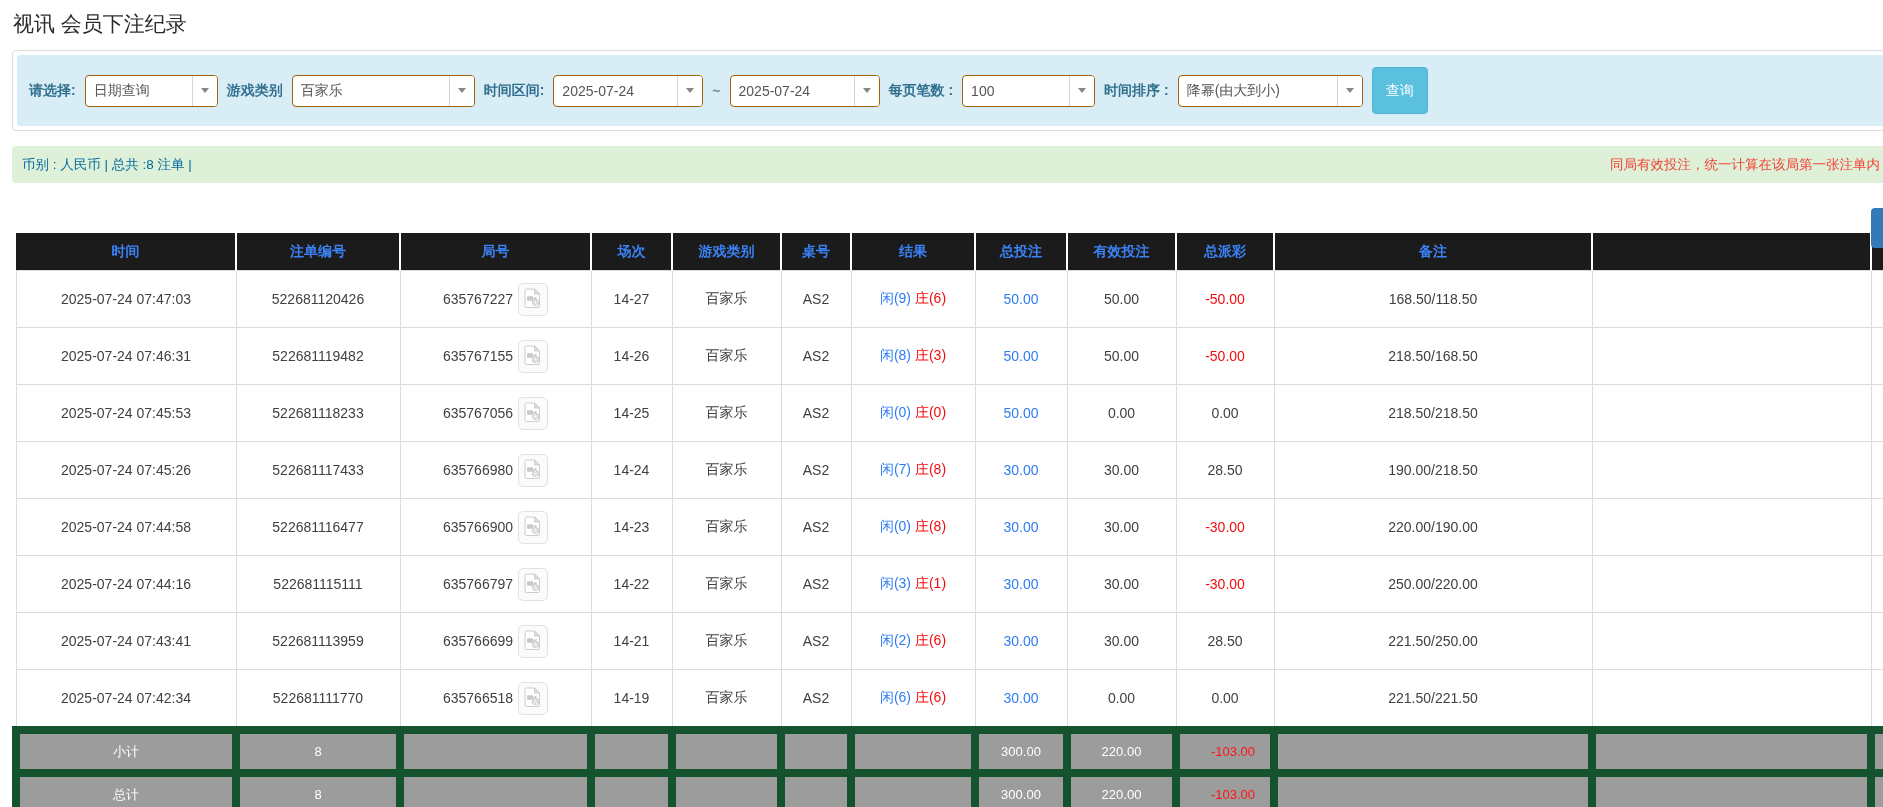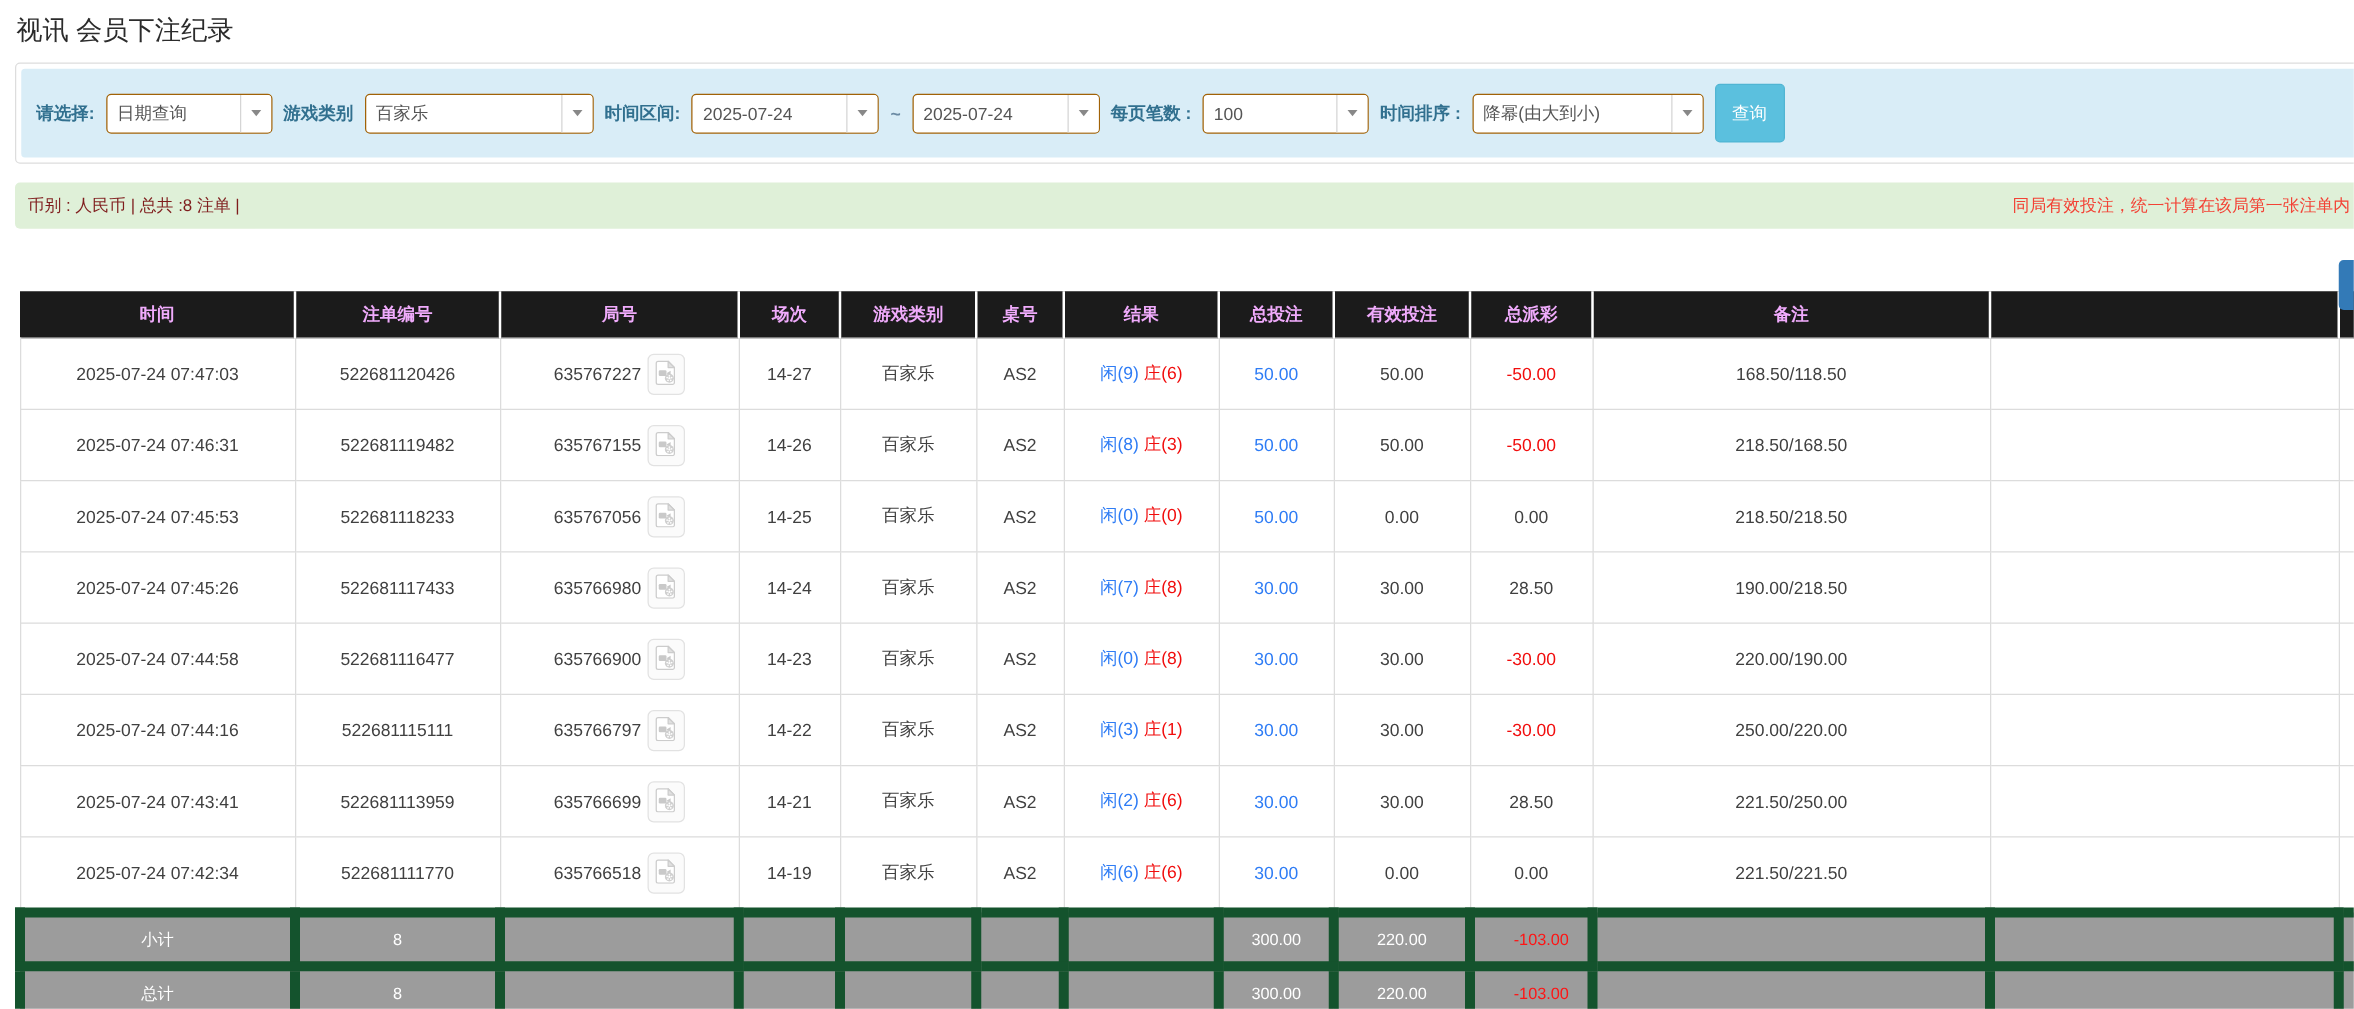--- a/index.html
+++ b/index.html
@@ -14,28 +14,28 @@
   .filterbar{display:flex;align-items:center;gap:9px;background:#d9edf7;border-radius:3px;padding:12px 12px;}
   .flabel{font-size:14px;font-weight:bold;color:#31708f;white-space:nowrap;}
   .combo{display:flex;align-items:stretch;height:30px;background:#fff;border:1px solid #a16207;border-radius:4px;overflow:hidden;cursor:pointer;}
   .combo-text{flex:1;display:flex;align-items:center;padding:0 8px;font-size:14px;color:#555;white-space:nowrap;}
   .combo-arrow{width:24px;display:flex;align-items:center;justify-content:center;border-left:1px solid #d5d5d5;background:#fff;}
   .caret{width:0;height:0;border-left:4px solid transparent;border-right:4px solid transparent;border-top:5px solid #888;}
   .tilde{color:#6b8ba4;font-weight:bold;font-size:14px;}
   .search-btn{height:47px;padding:0 13px;background:#5bc0de;border:1px solid #50b5d3;border-radius:4px;color:#fff;font-size:14px;cursor:pointer;}
   
   .summary{margin:15px 0 0 12px;width:1896px;height:37px;background:#dff0d8;border-radius:4px;display:flex;align-items:center;justify-content:space-between;padding:0 28px 0 10px;box-sizing:border-box;}
-  .summary-left{font-size:13.5px;color:#7f1d1d;}
+  .summary-left{font-size:13.5px;color:#0369a1;}
   .summary-right{font-size:13.5px;color:#f34235;}
   
   .side-stub{position:absolute;top:208px;left:1871px;width:42px;height:40px;background:#337ab7;border-radius:4px;}
   
   .table-wrap{margin:50px 0 0 12px;}
   table{table-layout:fixed;width:1925px;border-collapse:collapse;}
-  thead th{background:#1b1b1b;color:#f0abfc;font-size:14px;font-weight:bold;height:35px;border-left:2px solid #fff;text-align:center;}
+  thead th{background:#1b1b1b;color:#3b82f6;font-size:14px;font-weight:bold;height:35px;border-left:2px solid #fff;text-align:center;}
   thead th:first-child{border-left:none;}
   tbody td{border:1px solid #dcdcdc;background:#fff;height:54px;text-align:center;font-size:14px;color:#404040;}
   tfoot td{background:#9c9c9c;border:8px solid #14532d;height:33px;text-align:center;font-size:13px;color:#fff;}
   .blue{color:#2e7cf5;}
   .red, .neg{color:#f10d0d;}
   tfoot .neg{color:#ff1414;padding-left:17px;}
   .bet-link{color:#2e7cf5;cursor:pointer;}
   .round-wrap{display:inline-flex;align-items:center;gap:5px;}
   .video-btn{width:30px;height:33px;border:1px solid #e2e2e2;border-radius:5px;background:#fbfbfb;display:inline-flex;align-items:center;justify-content:center;cursor:pointer;padding:0;}
 </style>

